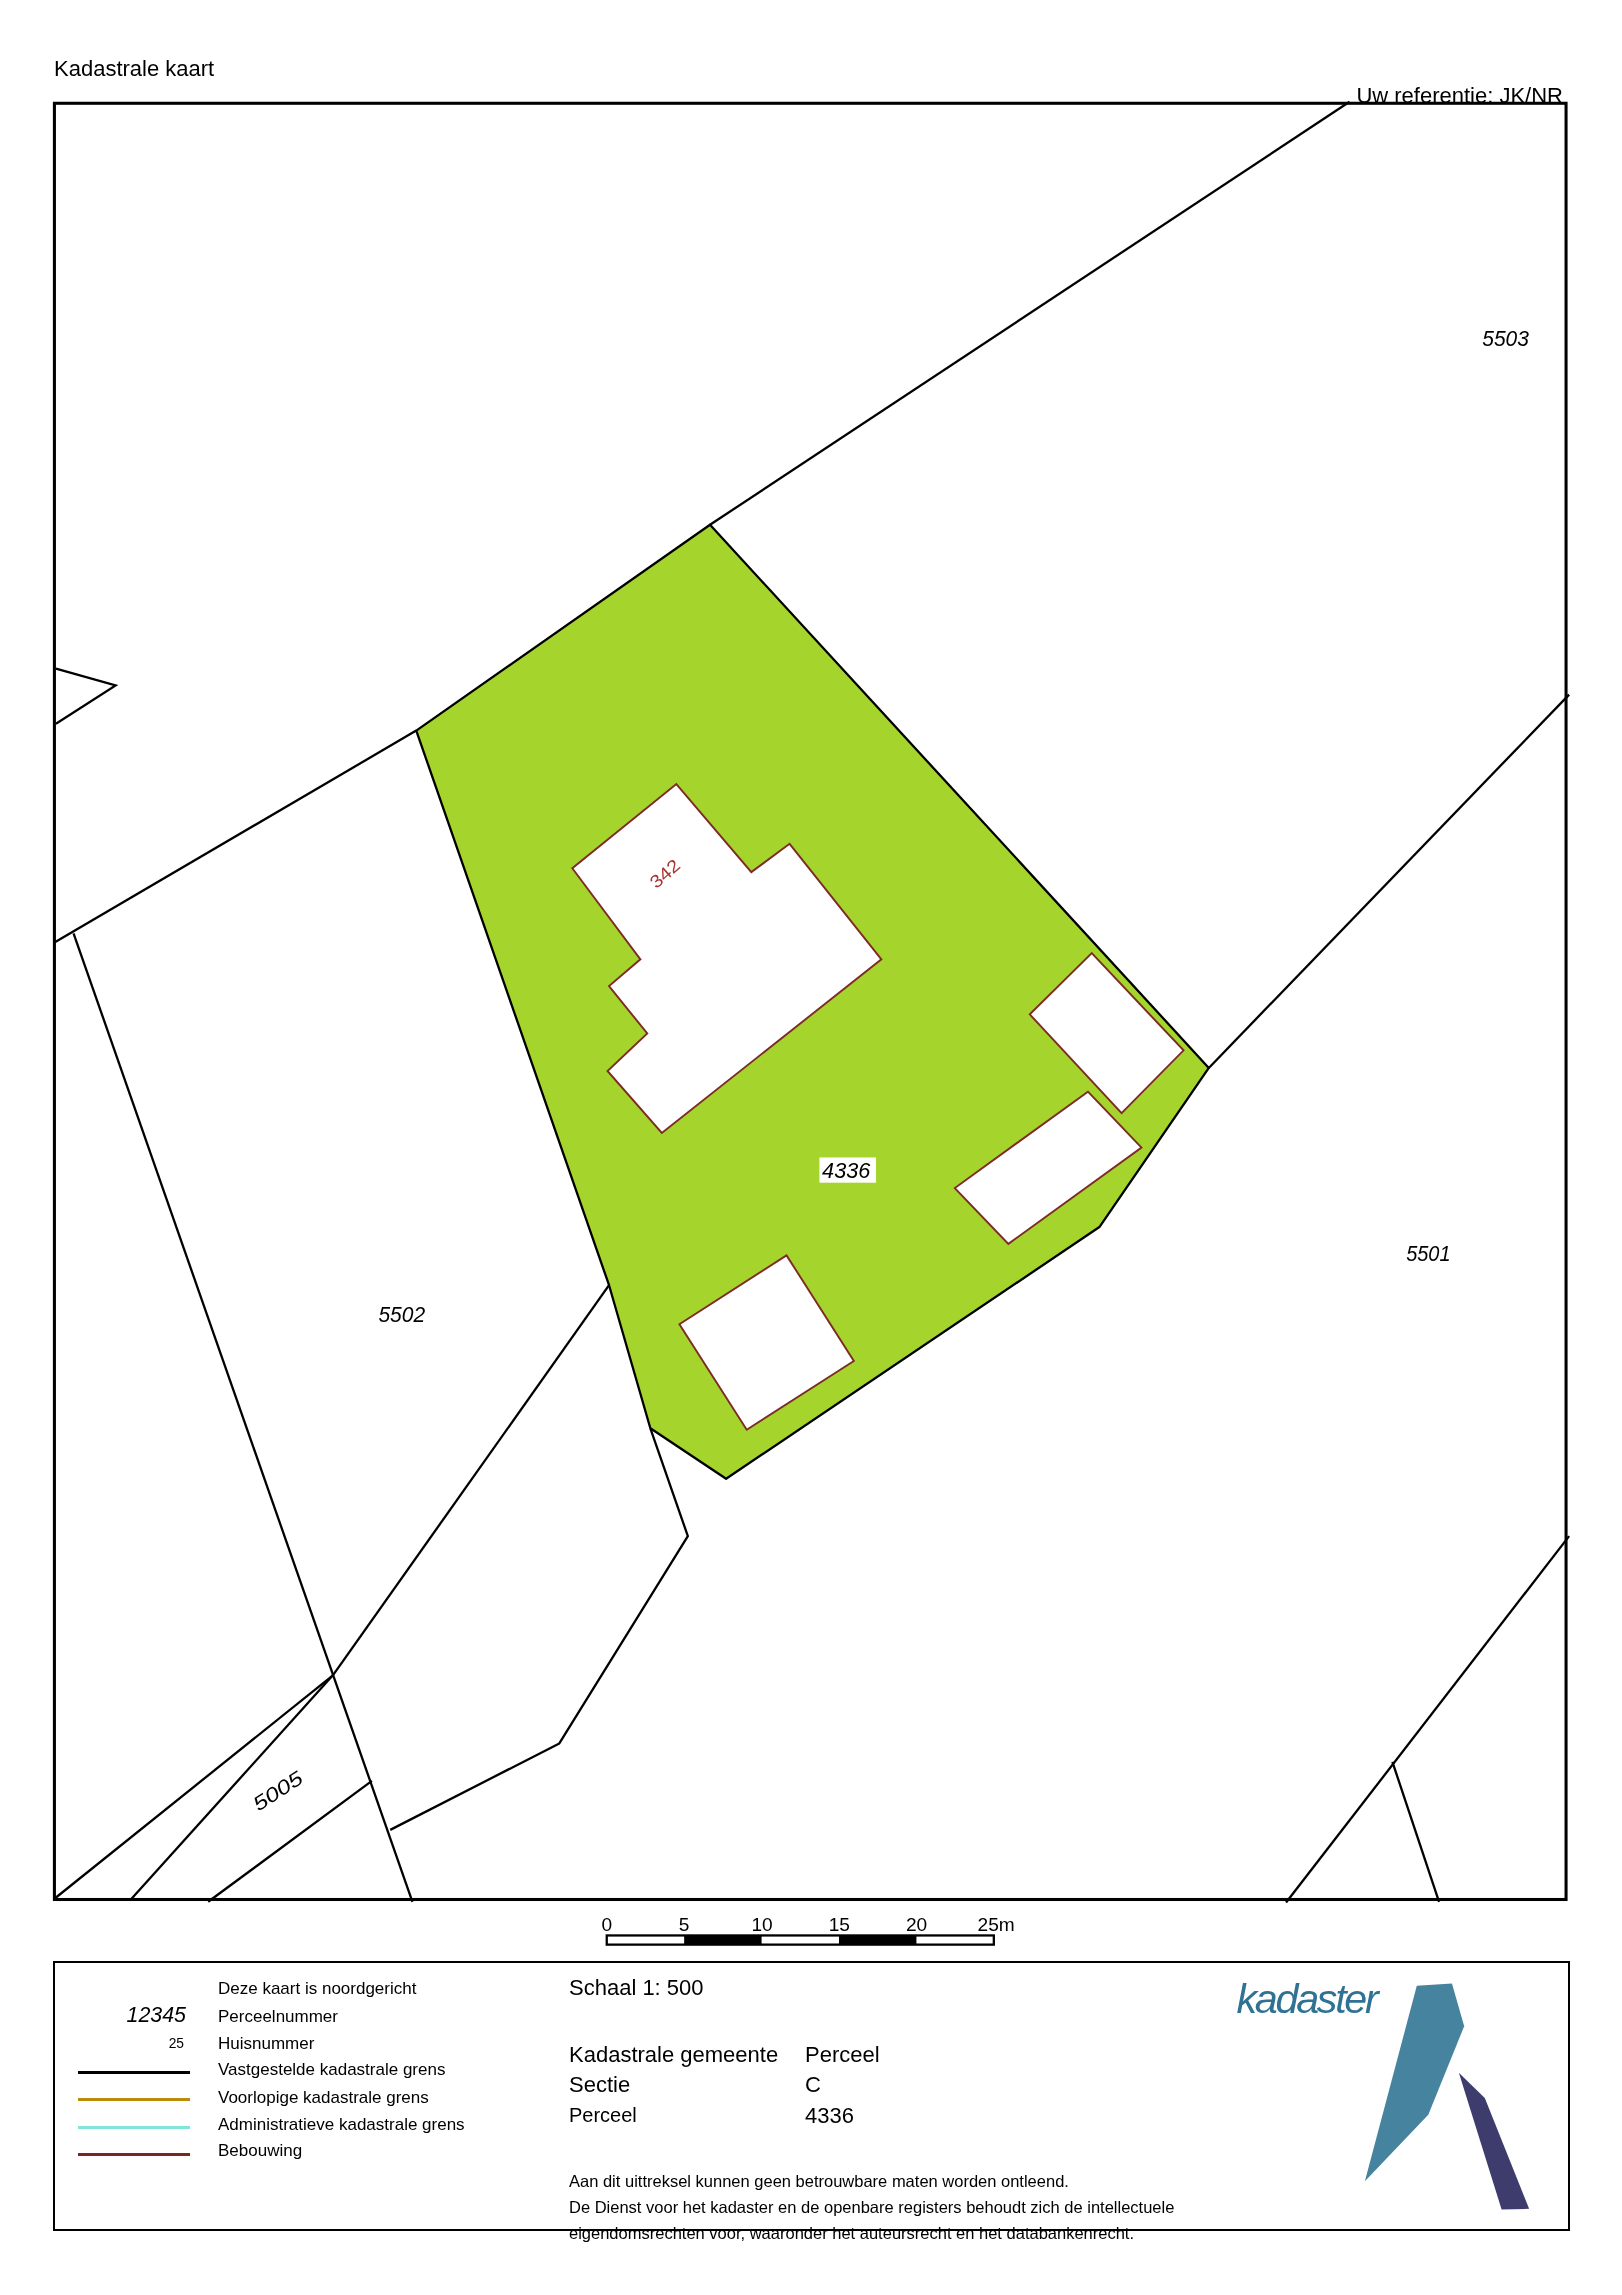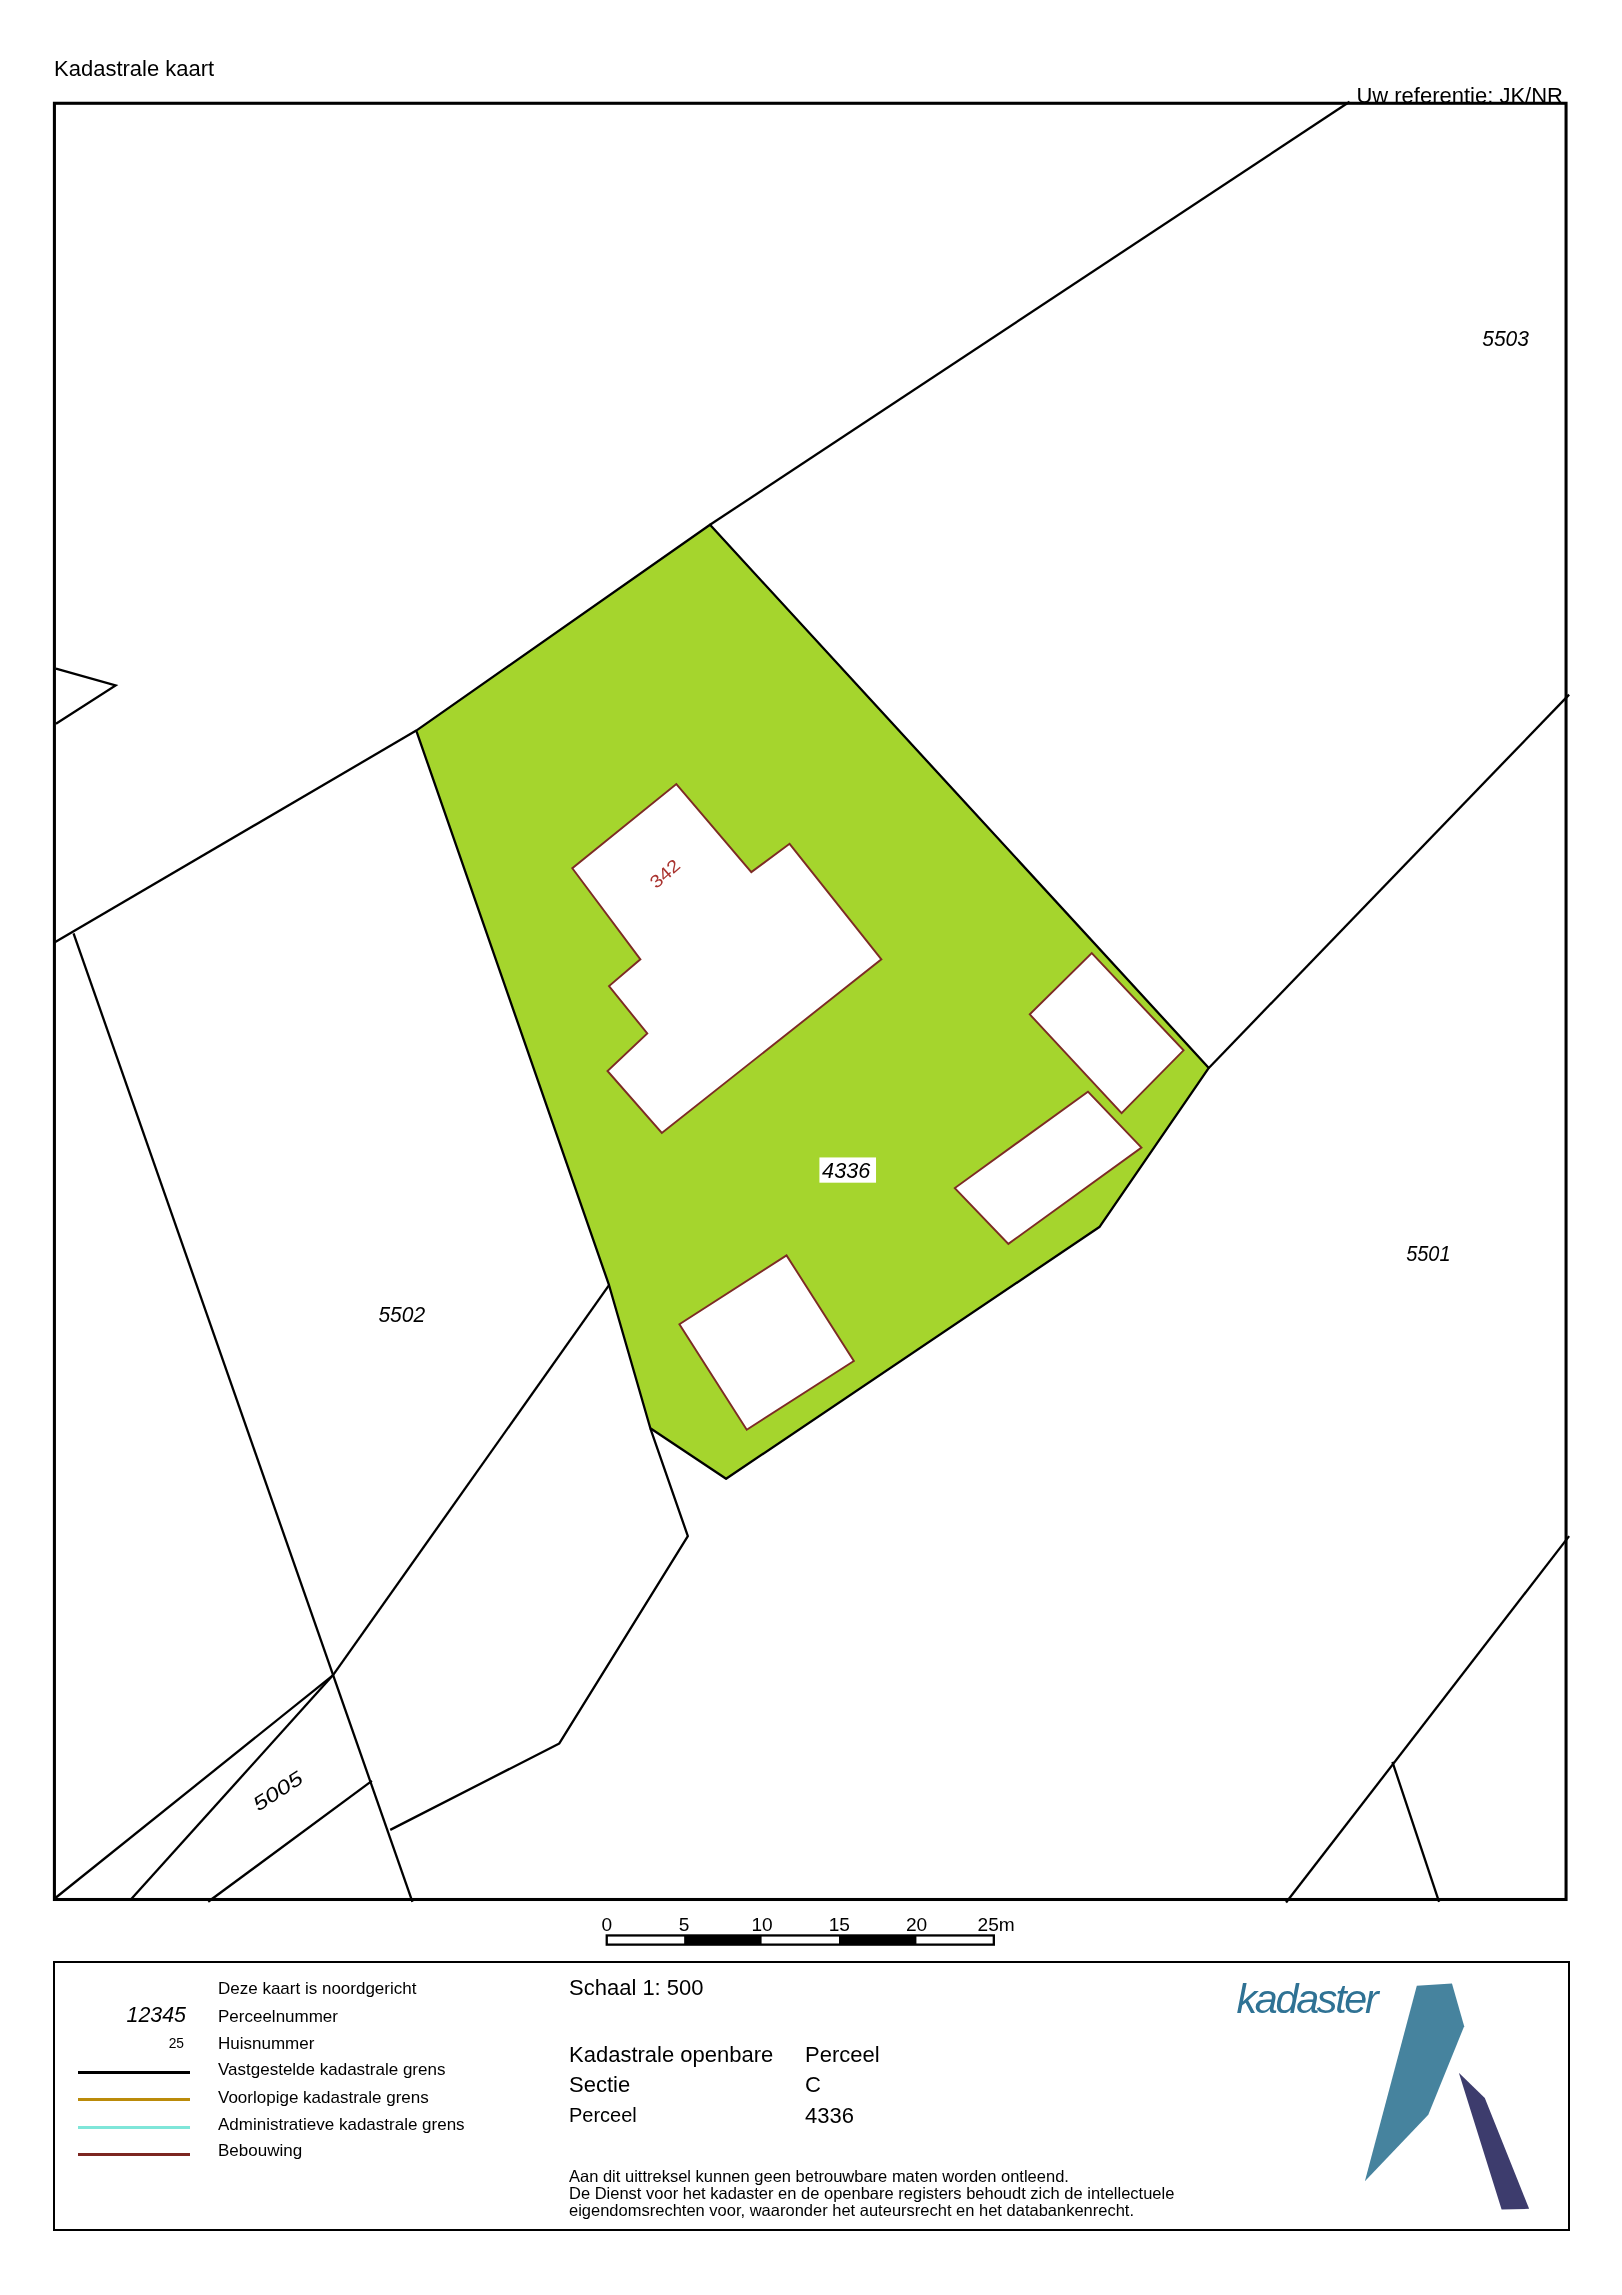--- a/index.html
+++ b/index.html
@@ -99,30 +99,30 @@
 
   <div class="abs" style="left:78px;top:2126px;width:112px;height:3.1px;background:#7fe6d9;"></div>
   <div class="abs" style="left:218px;top:2116px;font-size:17px;">Administratieve kadastrale grens</div>
 
   <div class="abs" style="left:78px;top:2153px;width:112px;height:3.1px;background:#7c2620;"></div>
   <div class="abs" style="left:218px;top:2142px;font-size:17px;">Bebouwing</div>
 
 
   <div class="abs" style="left:569px;top:1977px;font-size:22px;">Schaal 1: 500</div>
 
-  <div class="abs" style="left:569px;top:2044px;font-size:22px;">Kadastrale openbare</div>
+  <div class="abs" style="left:569px;top:2044px;font-size:22px;">Kadastrale gemeente</div>
   <div class="abs" style="left:805px;top:2044px;font-size:22px;">Perceel</div>
 
   <div class="abs" style="left:569px;top:2074px;font-size:22px;">Sectie</div>
   <div class="abs" style="left:805px;top:2074px;font-size:22px;">C</div>
 
   <div class="abs" style="left:569px;top:2105px;font-size:20px;">Perceel</div>
   <div class="abs" style="left:805px;top:2105px;font-size:22px;">4336</div>
 
-  <div class="abs" style="left:569px;top:2168px;font-size:16.5px;line-height:17px;">Aan dit uittreksel kunnen geen betrouwbare maten worden ontleend.<br>De Dienst voor het kadaster en de openbare registers behoudt zich de intellectuele<br>eigendomsrechten voor, waaronder het auteursrecht en het databankenrecht.</div>
+  <div class="abs" style="left:569px;top:2168px;font-size:16.5px;line-height:26px;">Aan dit uittreksel kunnen geen betrouwbare maten worden ontleend.<br>De Dienst voor het kadaster en de openbare registers behoudt zich de intellectuele<br>eigendomsrechten voor, waaronder het auteursrecht en het databankenrecht.</div>
 
   <svg class="abs" style="left:1194px;top:1959px;" width="383" height="275" viewBox="1560 2560 500 360">
 
     <text x="1615" y="2631" font-size="54" font-style="italic" fill="#2f7294" letter-spacing="-3">kadaster</text>
 
     <polygon points="1851,2595 1897,2592 1913,2648 1866,2764 1783,2851" fill="#46839e"></polygon>
 
     <polygon points="1906,2709 1940,2742 1998,2887 1962,2888" fill="#3d3c6d"></polygon>
   </svg>
 </div>

